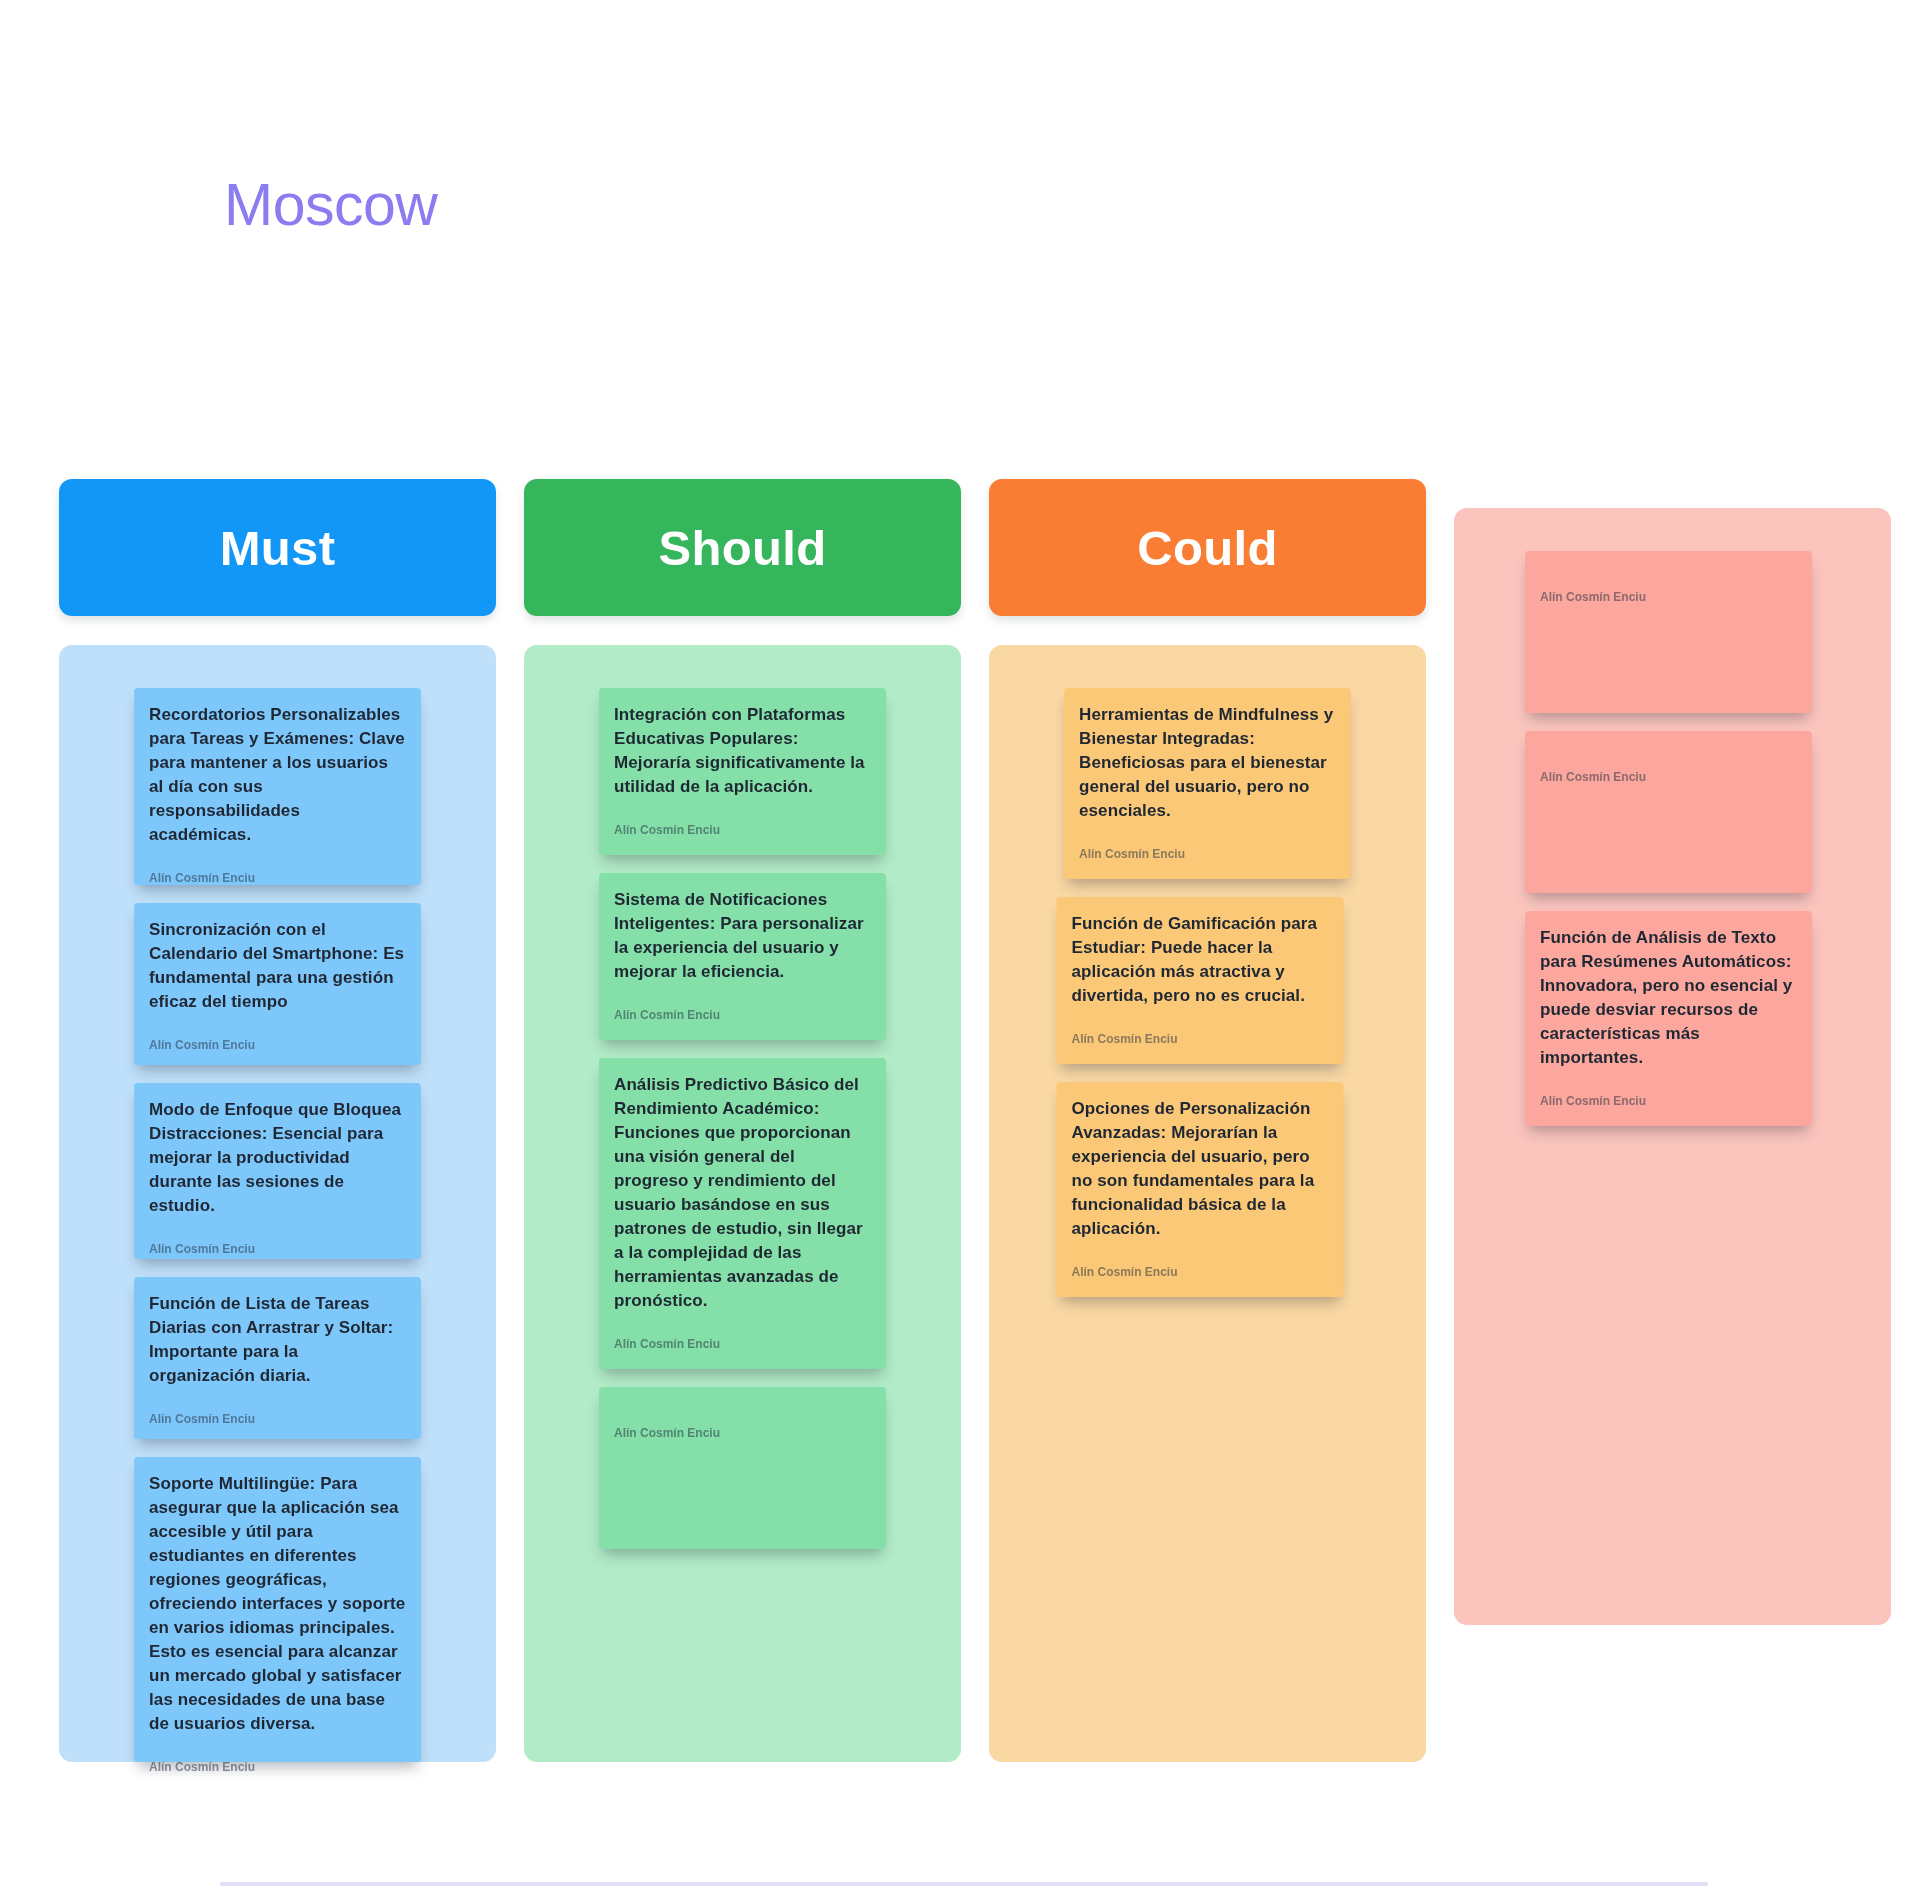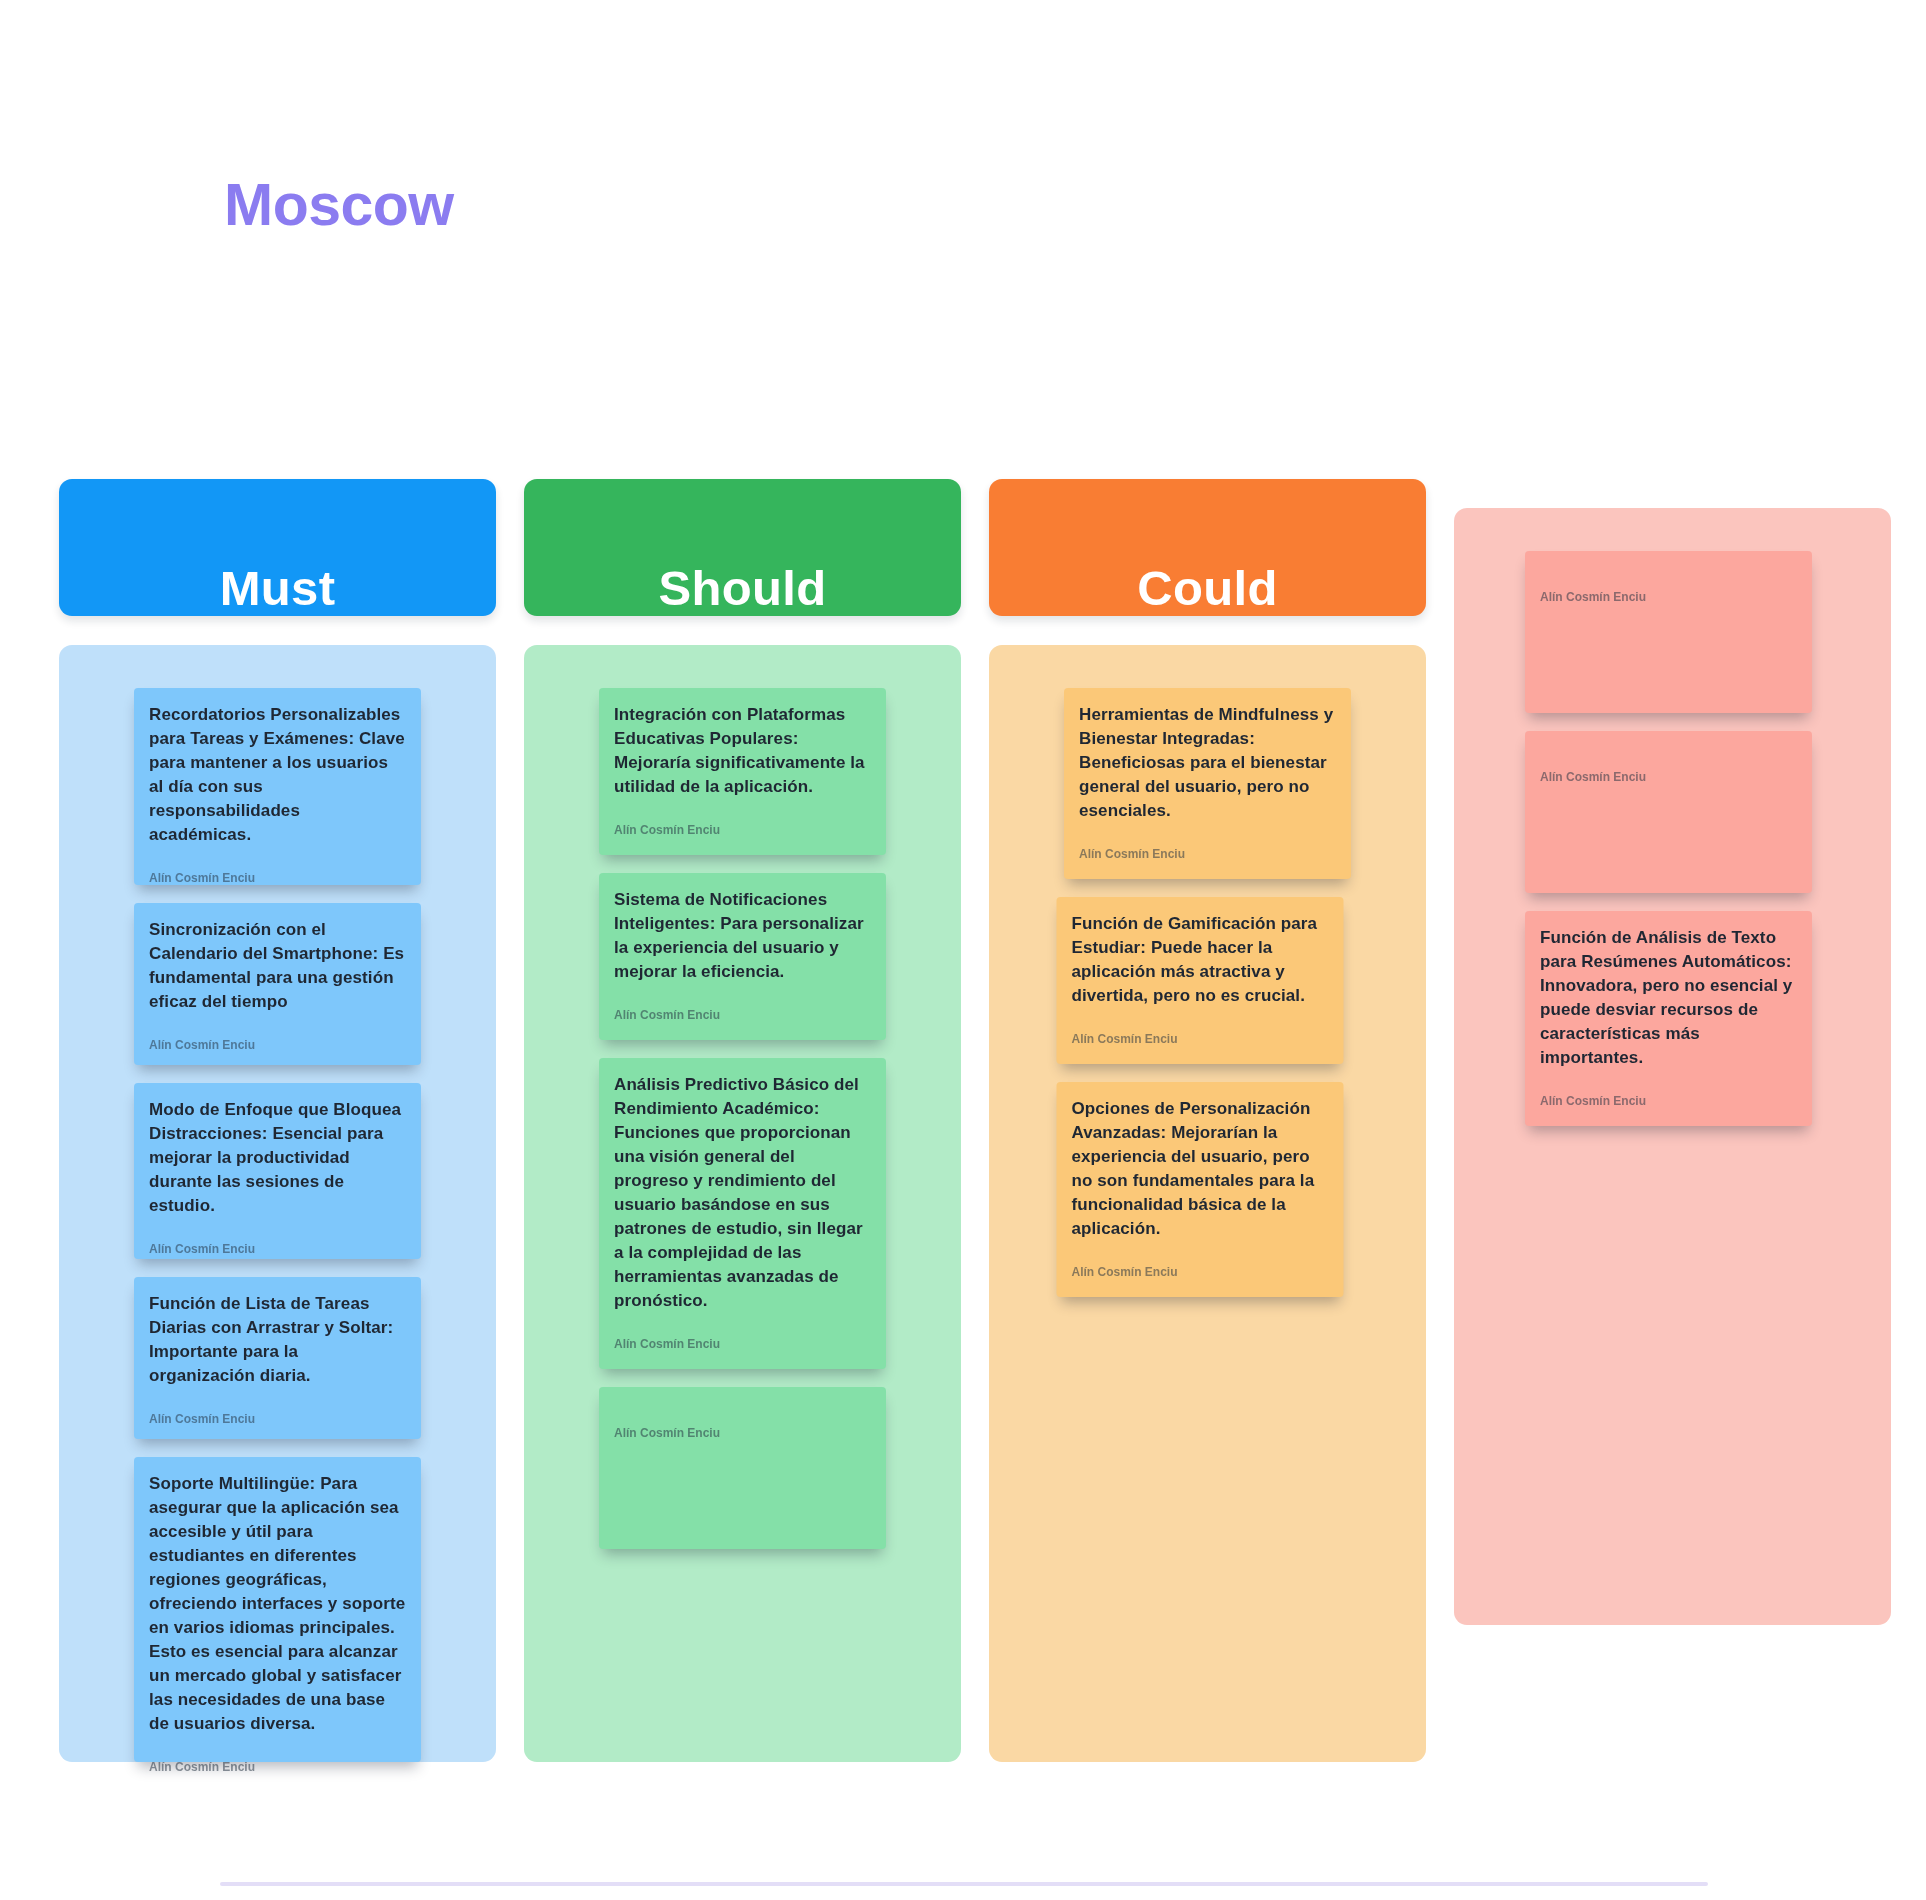--- a/index.html
+++ b/index.html
@@ -10,42 +10,42 @@
     background: #ffffff;
     overflow: hidden;
     font-family: "Liberation Sans", sans-serif;
   }
   .board-title {
     position: absolute;
     left: 224px;
     top: 171px;
     margin: 0;
     font-size: 59px;
-    font-weight: 700;
+    font-weight: 400;
     letter-spacing: -0.5px;
     color: #8b7cf0;
   }
   .columns {
     position: absolute;
     left: 59px;
     top: 479px;
     display: flex;
     gap: 28px;
   }
   .column {
     width: 437px;
     display: flex;
     flex-direction: column;
     flex: 0 0 auto;
   }
   .col-header {
     height: 137px;
     border-radius: 13px;
     display: flex;
-    align-items: flex-end;
+    align-items: center;
     justify-content: center;
     background: var(--header);
     box-shadow: 0 5px 9px rgba(20, 30, 50, 0.12);
   }
   .col-label {
     color: #ffffff;
     font-size: 49px;
     font-weight: 700;
     letter-spacing: 0.3px;
   }

